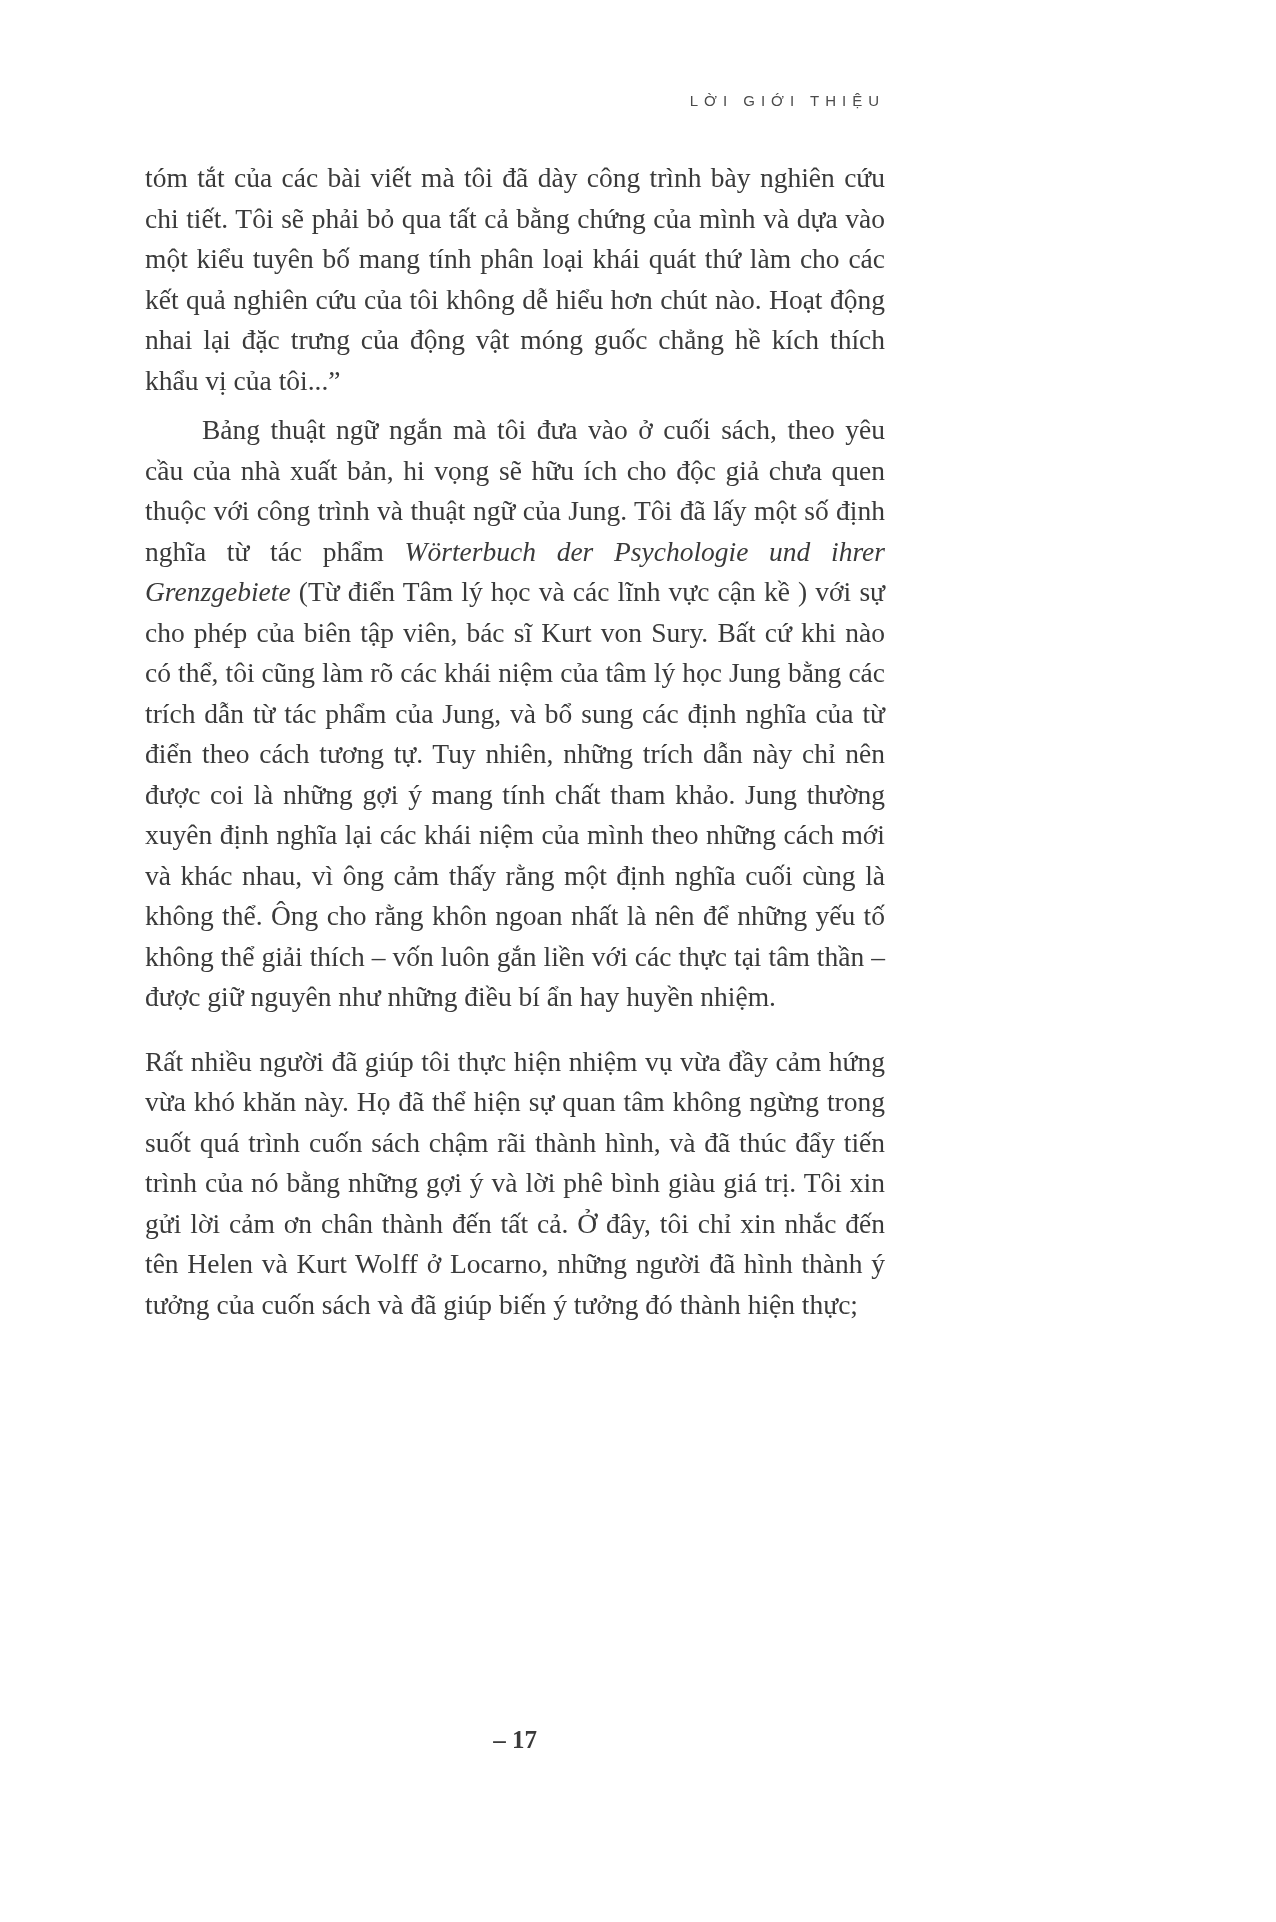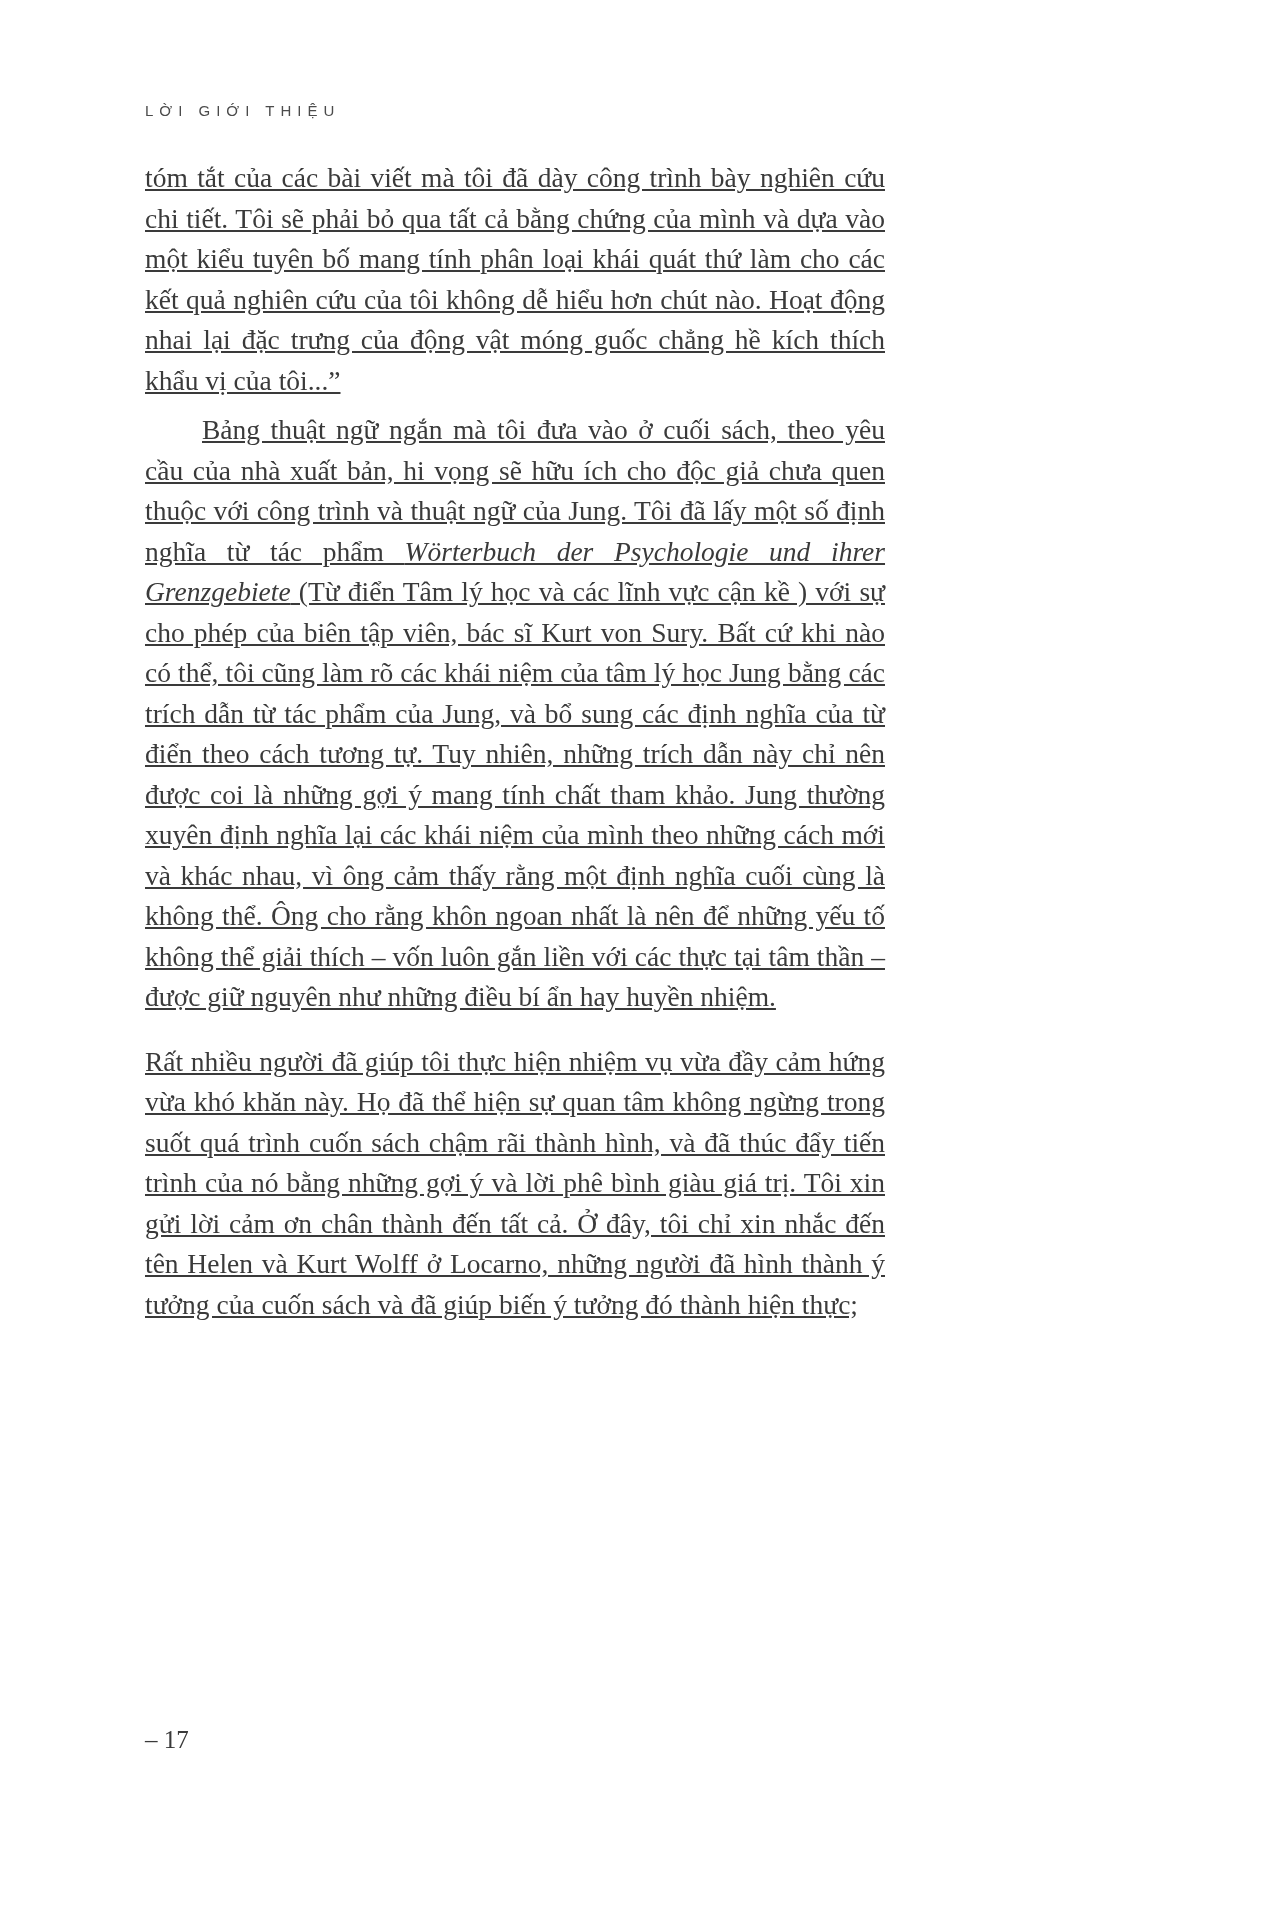--- a/index.html
+++ b/index.html
@@ -15,62 +15,62 @@
     color: #3a3a3a;
     overflow: hidden;
   }
   .page {
     position: absolute;
     inset: 0;
     background: #ffffff;
   }
   .running-header {
     position: absolute;
-    top: 102px;
+    top: 92px;
     left: 145px;
     width: 740px;
-    text-align: left;
+    text-align: right;
     font-family: "Liberation Sans", "DejaVu Sans", sans-serif;
     font-size: 15px;
     font-weight: 400;
     letter-spacing: 6px;
     color: #4b4b4b;
     text-transform: uppercase;
   }
   .text-block {
     position: absolute;
     left: 145px;
     top: 158px;
     width: 740px;
     text-align: justify;
     font-size: 27.5px;
     line-height: 40.5px;
     color: #3a3a3a;
   }
   .para {
     margin: 0 0 9px 0;
-    text-decoration: underline;
   }
   .para.indent {
     text-indent: 57px;
   }
   .para.new-section {
     margin-top: 24px;
   }
   .para em {
     font-style: italic;
   }
   .page-number {
     position: absolute;
     left: 145px;
     top: 1726px;
     width: 740px;
-    text-align: left;
+    text-align: center;
     font-size: 25px;
     color: #3a3a3a;
+    font-weight: bold;
   }
 </style>
 </head>
 <body>
 
 <div class="page">
 
   <div class="running-header">LỜI GIỚI THIỆU</div>
 
   <div class="text-block">

